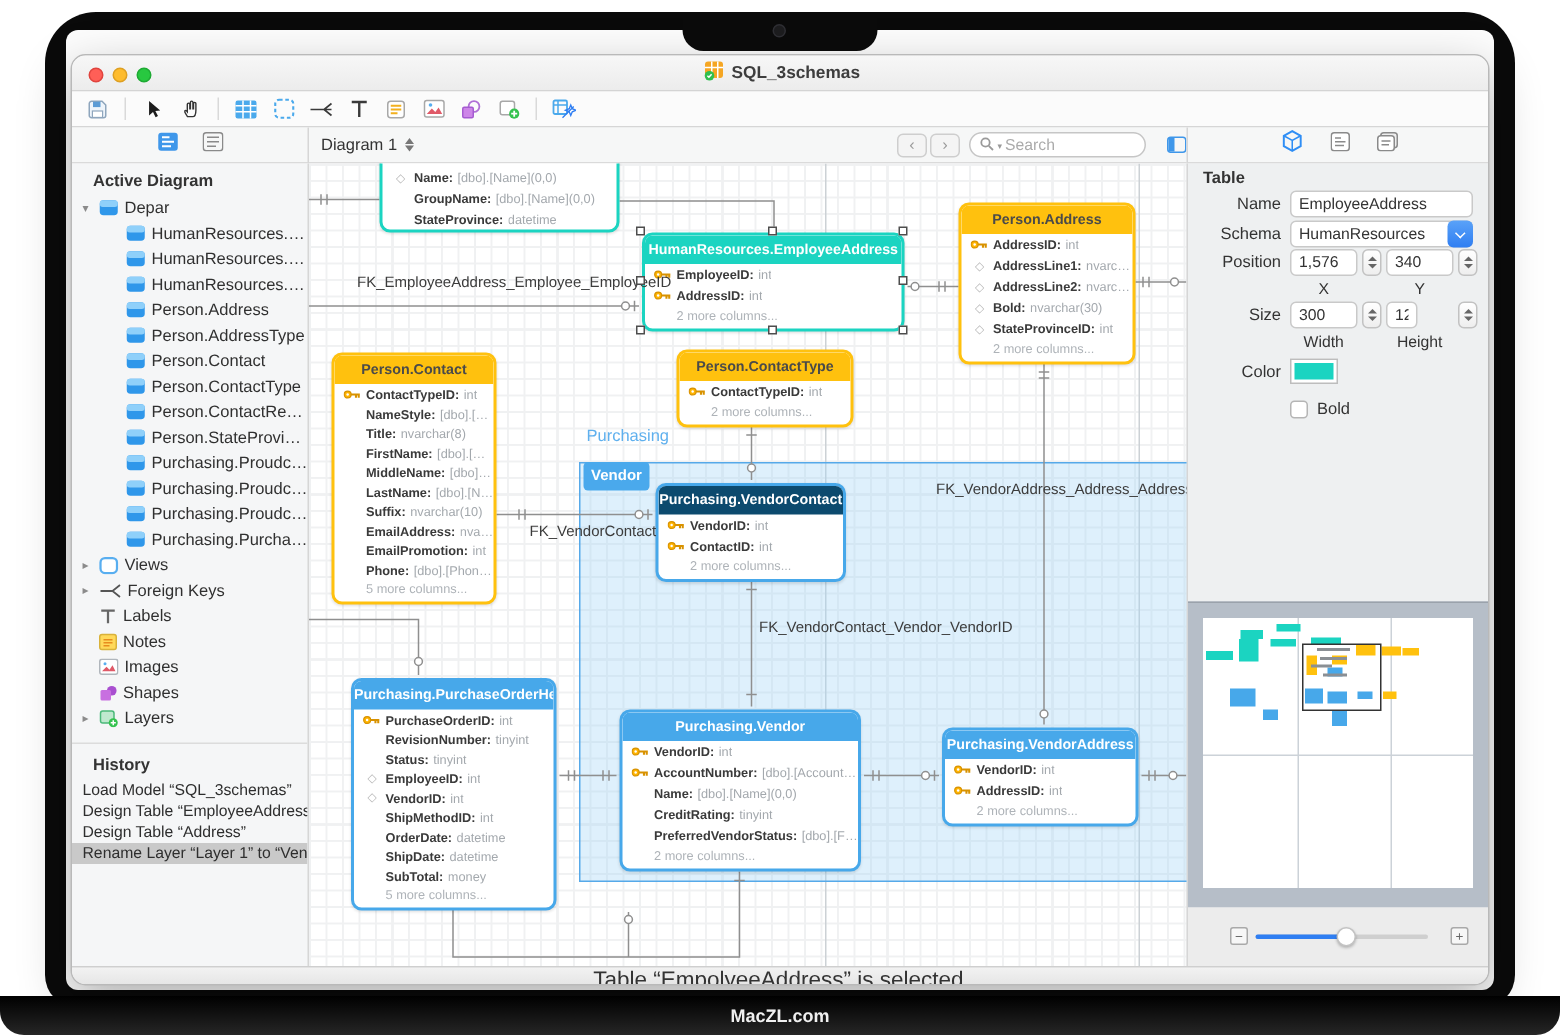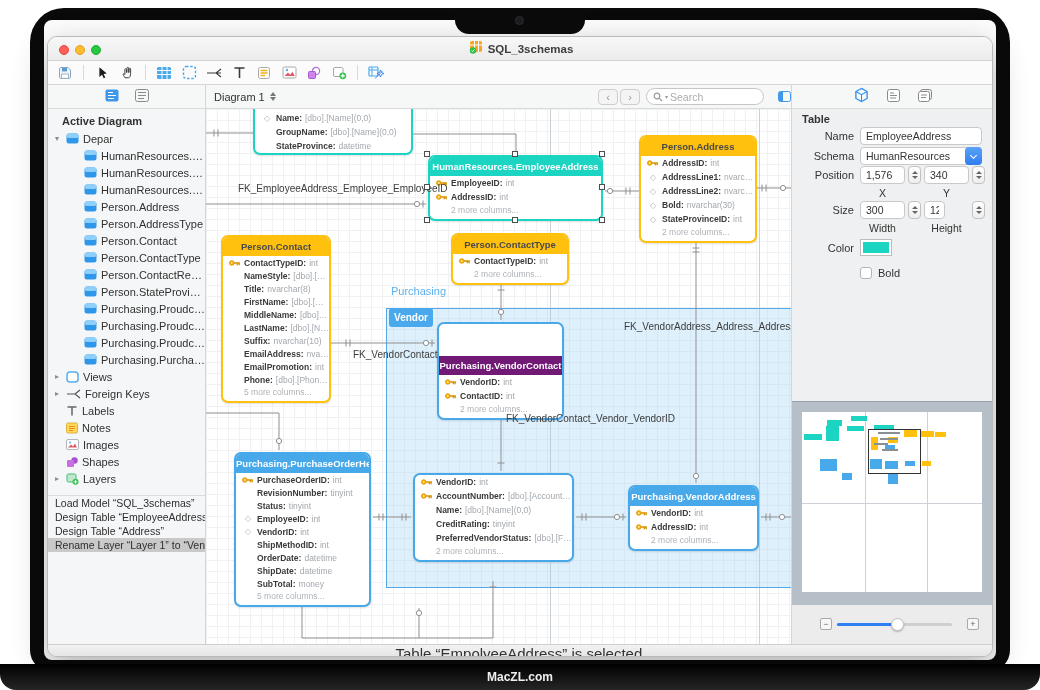--- a/index.html
+++ b/index.html
@@ -482,20 +482,21 @@
                 <svg width="13" height="12">
                   <rect x="1" y="1" width="9" height="8" rx="1.5" fill="#bfe9cf" stroke="#4bb97a"></rect>
                   <circle cx="9.5" cy="8.8" r="3" fill="#35c24f"></circle>
                   <path d="M7.8 8.8h3.4M9.5 7.1v3.4" stroke="#fff"></path>
                 </svg>
               </span>
               <span class="lbl">Layers</span>
             </div>
           </div>
         <div class="sb-divider"></div>
+        <div class="hist-title">History</div>
         <div id="history-list">
             <div class="hrow">Load Model “SQL_3schemas”</div>
             <div class="hrow">Design Table “EmployeeAddress”</div>
             <div class="hrow">Design Table “Address”</div>
             <div class="hrow sel">Rename Layer “Layer 1” to “Vendor”</div>
           </div>
       </div>
 
       <div class="abs canvas" id="canvas">
         <div class="abs pageline" style="left:344px"></div>
@@ -704,21 +705,21 @@
                     <path d="M5.4 4h6.4M9 4v2.4M11 4v2.4" stroke="#d89200" stroke-width="1.5"></path>
                     <circle cx="3" cy="4" r="0.9" fill="#fff"></circle>
                   </svg>
                 </span>
                 <span class="rn">ContactTypeID:</span>
                 <span class="rt">int</span>
               </div>
               <div class="ent-foot">2 more columns...</div>
             </div>
             <div class="ent" style="left: 231px; top: 213px; width: 127px; border-color: rgb(71, 168, 234);">
-              <div class="ent-head" style="background: #701a75; color: rgb(255, 255, 255); margin-top: 32px;">Purchasing.VendorContact</div>
+              <div class="ent-head" style="background: #0c4a6e; color: rgb(255, 255, 255);">Purchasing.VendorContact</div>
               <div class="ent-row">
                 <span class="ri">
                   <svg width="13" height="8" viewBox="0 0 13 8">
                     <circle cx="3" cy="4" r="2.5" fill="#ffb400" stroke="#d89200" stroke-width="0.9"></circle>
                     <path d="M5.4 4h6.4M9 4v2.4M11 4v2.4" stroke="#d89200" stroke-width="1.5"></path>
                     <circle cx="3" cy="4" r="0.9" fill="#fff"></circle>
                   </svg>
                 </span>
                 <span class="rn">VendorID:</span>
                 <span class="rt">int</span>
@@ -730,20 +731,21 @@
                     <path d="M5.4 4h6.4M9 4v2.4M11 4v2.4" stroke="#d89200" stroke-width="1.5"></path>
                     <circle cx="3" cy="4" r="0.9" fill="#fff"></circle>
                   </svg>
                 </span>
                 <span class="rn">ContactID:</span>
                 <span class="rt">int</span>
               </div>
               <div class="ent-foot">2 more columns...</div>
             </div>
             <div class="ent" style="left: 207px; top: 364px; width: 161px; border-color: rgb(71, 168, 234);">
+              <div class="ent-head" style="background: rgb(71, 168, 234); color: rgb(255, 255, 255);">Purchasing.Vendor</div>
               <div class="ent-row">
                 <span class="ri">
                   <svg width="13" height="8" viewBox="0 0 13 8">
                     <circle cx="3" cy="4" r="2.5" fill="#ffb400" stroke="#d89200" stroke-width="0.9"></circle>
                     <path d="M5.4 4h6.4M9 4v2.4M11 4v2.4" stroke="#d89200" stroke-width="1.5"></path>
                     <circle cx="3" cy="4" r="0.9" fill="#fff"></circle>
                   </svg>
                 </span>
                 <span class="rn">VendorID:</span>
                 <span class="rt">int</span>

